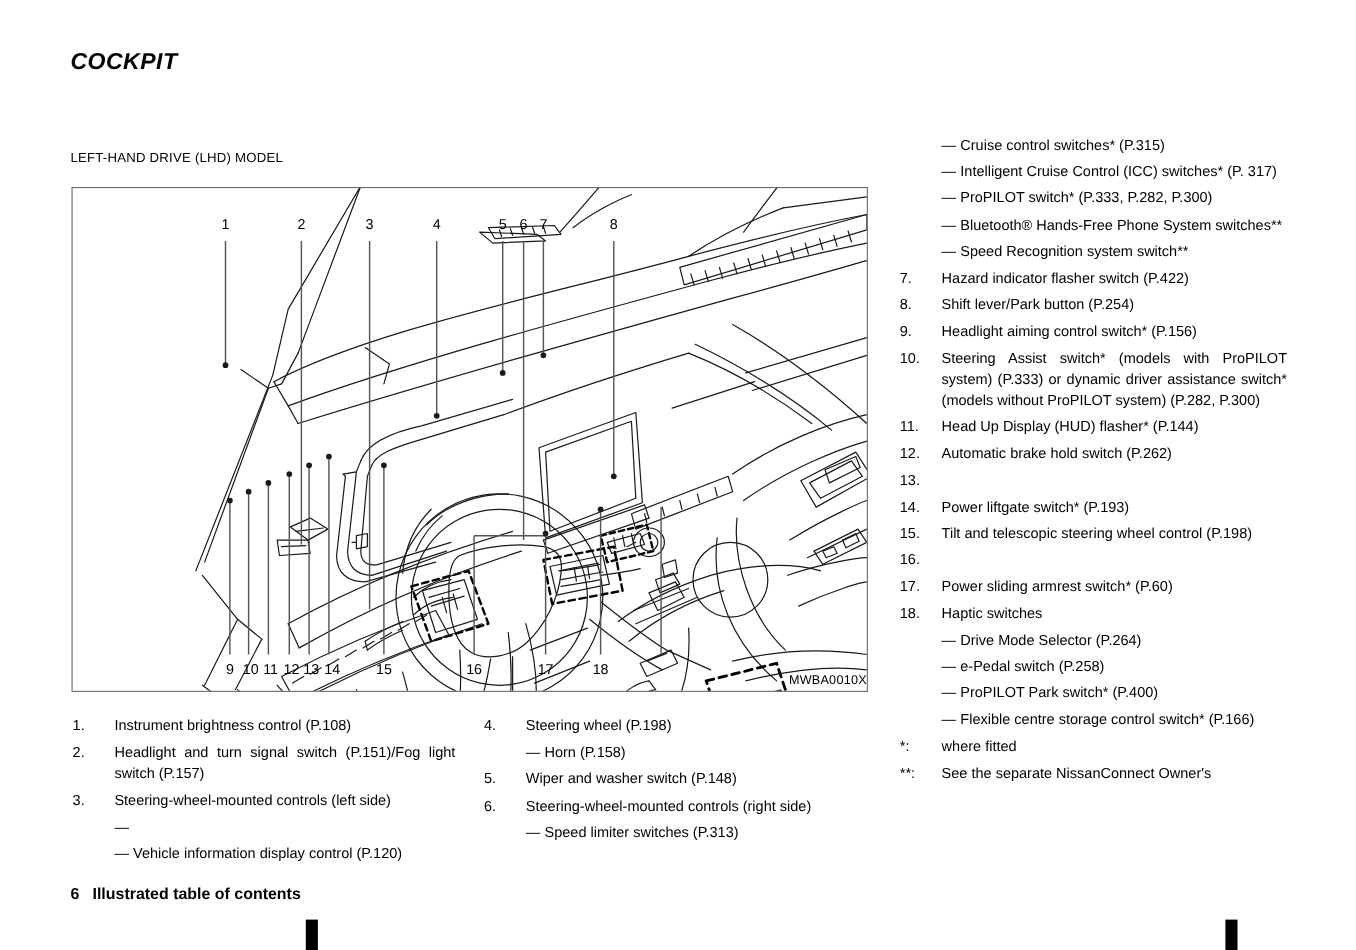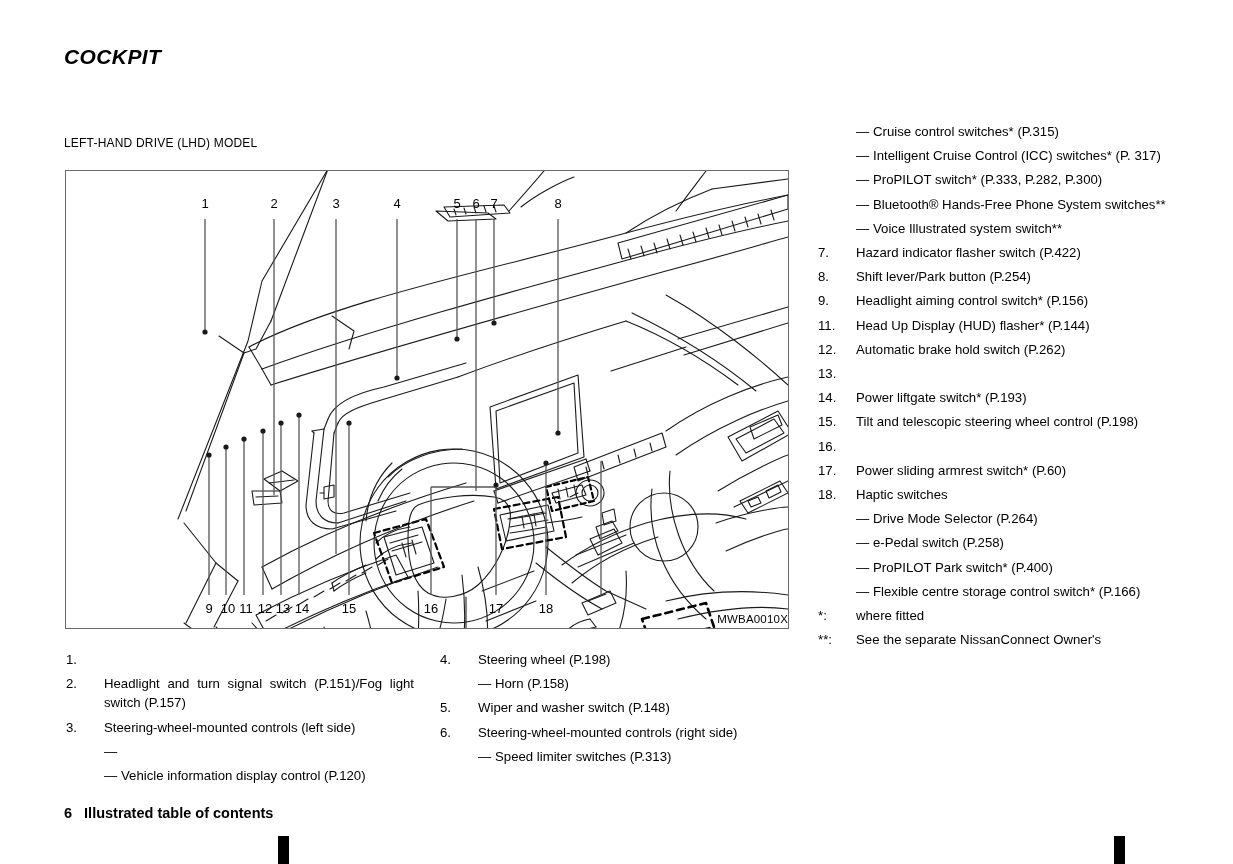--- a/index.html
+++ b/index.html
@@ -424,20 +424,21 @@
         <text x="430" y="442">17</text>
         <text x="480" y="442">18</text>
       </g>
     </svg>
     <div class="fig-id">MWBA0010X</div>
   </div>
 
   <div id="list-left" class="list">
     <div class="li">
       <span class="num">1.</span>
+      <span class="txt">Instrument brightness control (P.108)</span>
     </div>
     <div class="li">
       <span class="num">2.</span>
       <span class="txt">Headlight and turn signal switch (P.151)/Fog light switch (P.157)</span>
     </div>
     <div class="li">
       <span class="num">3.</span>
       <span class="txt">Steering-wheel-mounted controls (left side)</span>
     </div>
     <div class="sub">
@@ -485,34 +486,38 @@
     <div class="sub">
       <span class="dash">—</span>
       <span class="txt">ProPILOT switch* (P.333, P.282, P.300)</span>
     </div>
     <div class="sub justify">
       <span class="dash">—</span>
       <span class="txt">Bluetooth® Hands-Free Phone System switches**</span>
     </div>
     <div class="sub">
       <span class="dash">—</span>
-      <span class="txt">Voice Illustrated system switch**</span>
+      <span class="txt">Speed Recognition system switch**</span>
     </div>
 
     <div class="li">
       <span class="num">7.</span>
       <span class="txt">Hazard indicator flasher switch (P.422)</span>
     </div>
     <div class="li">
       <span class="num">8.</span>
       <span class="txt">Shift lever/Park button (P.254)</span>
     </div>
     <div class="li">
       <span class="num">9.</span>
       <span class="txt">Headlight aiming control switch* (P.156)</span>
+    </div>
+    <div class="li justify">
+      <span class="num">10.</span>
+      <span class="txt">Steering Assist switch* (models with ProPILOT system) (P.333) or dynamic driver assistance switch* (models without ProPILOT system) (P.282, P.300)</span>
     </div>
     <div class="li">
       <span class="num">11.</span>
       <span class="txt">Head Up Display (HUD) flasher* (P.144)</span>
     </div>
     <div class="li">
       <span class="num">12.</span>
       <span class="txt">Automatic brake hold switch (P.262)</span>
     </div>
     <div class="li">

